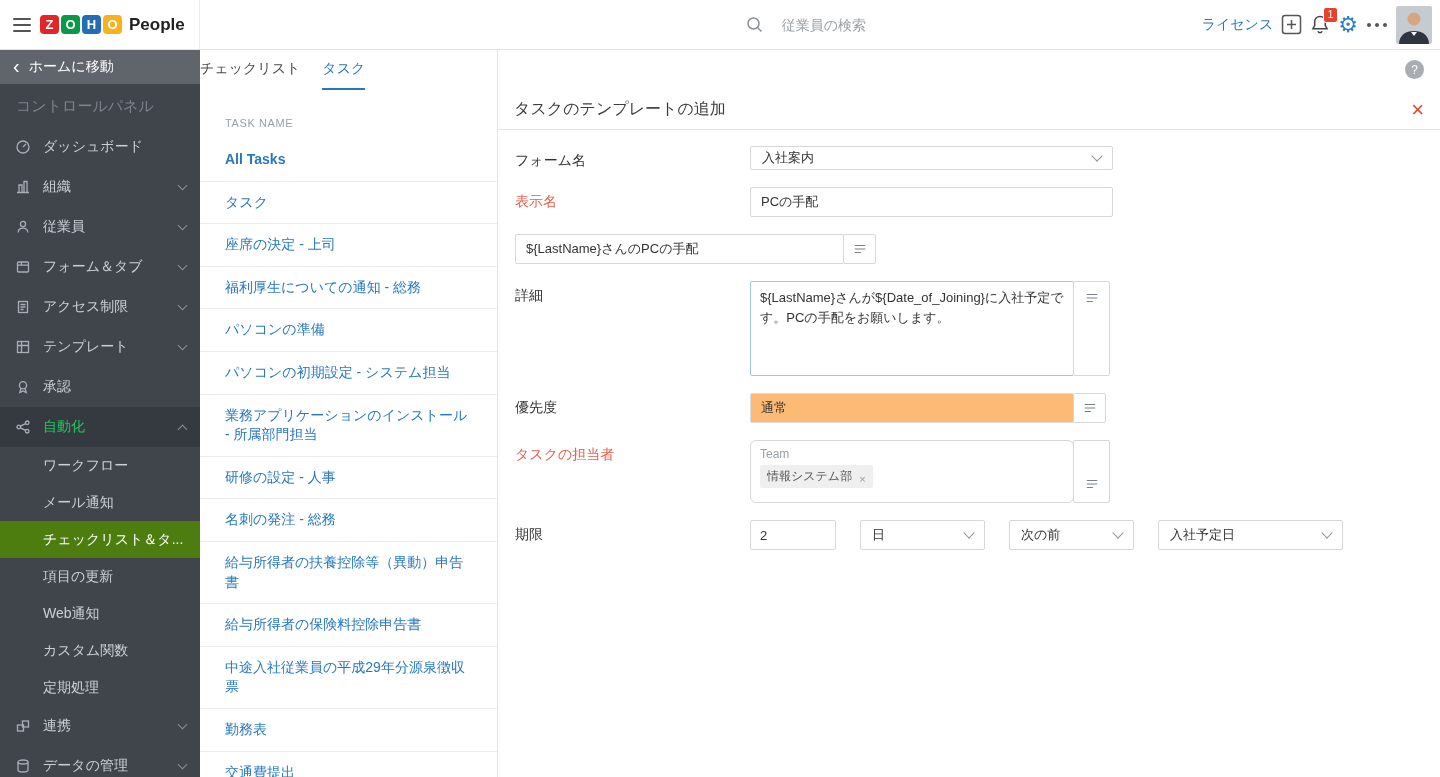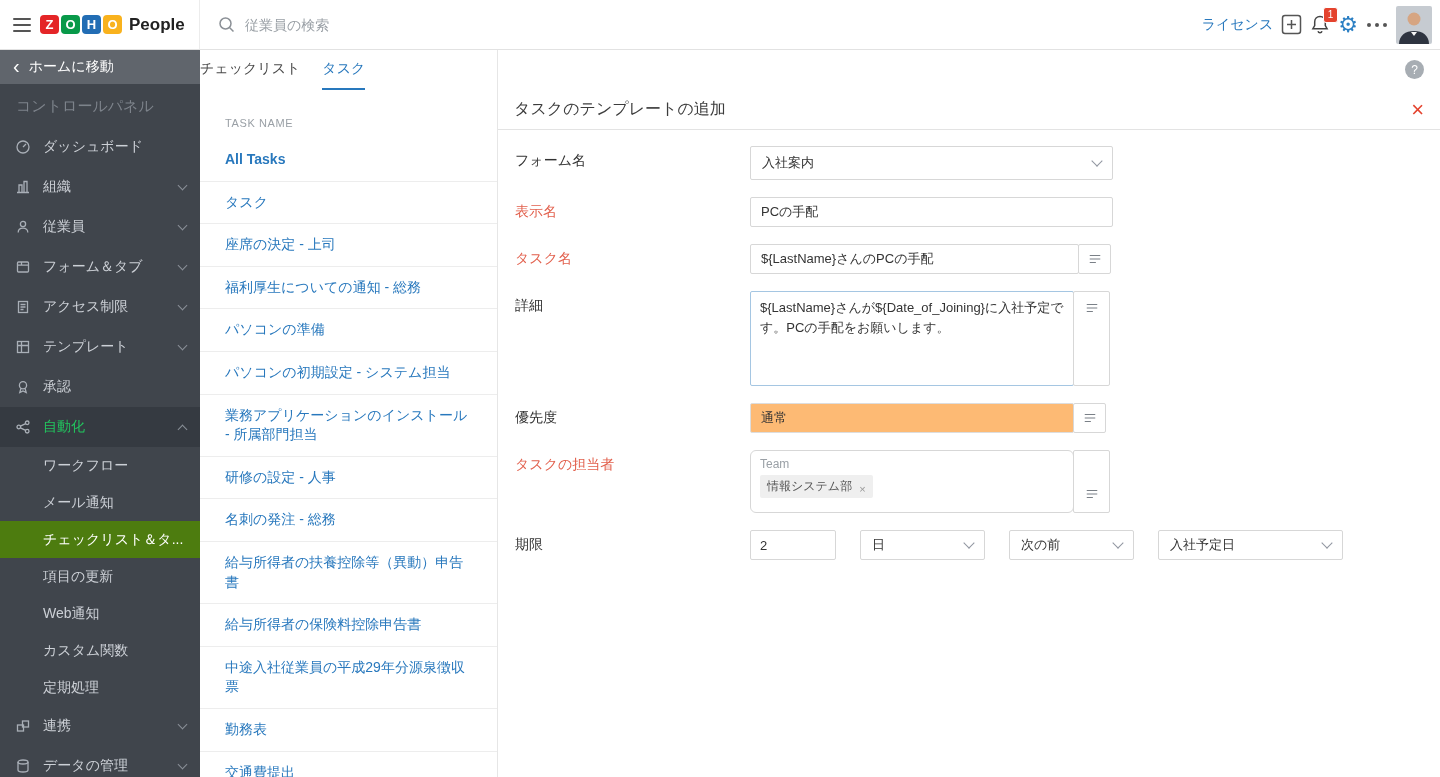--- a/index.html
+++ b/index.html
@@ -10,21 +10,21 @@
   
   .topbar { height:50px; display:flex; align-items:center; border-bottom:1px solid #e2e2e2; background:#fff; flex:0 0 auto; }
   .logo-area { width:200px; height:100%; display:flex; align-items:center; gap:9px; padding-left:13px; border-right:1px solid #ececec; }
   .hamburger { display:flex; flex-direction:column; gap:4px; cursor:pointer; }
   .hamburger span { width:18px; height:2px; background:#555; border-radius:1px; }
   .zoho-logo { display:flex; align-items:center; gap:5px; }
   .zoho-letters { display:flex; gap:2px; }
   .zl { width:19px; height:19px; border-radius:4px; color:#fff; font-weight:bold; font-size:13px; display:flex; align-items:center; justify-content:center; }
   .zl0 { background:#e42527; } .zl1 { background:#089949; } .zl2 { background:#226db4; } .zl3 { background:#f9b21d; }
   .brand { font-size:17px; font-weight:bold; color:#222; margin-left:2px; }
-  .search-area { flex:1; display:flex; align-items:center; gap:10px; padding-left:18px; }
+  .search-area { flex:1; display:flex; align-items:center; gap:19px; padding-left:18px;justify-content:flex-end; }
   .search-area input { border:none; outline:none; font-size:14px; color:#444; width:420px; }
   .search-area input::placeholder { color:#9aa0a6; }
   .topbar-right { display:flex; align-items:center; gap:8px; padding-right:8px; }
   .license-link { color:#2878bd; font-size:14px; cursor:pointer; white-space:nowrap; }
   .tb-icon { position:relative; display:flex; align-items:center; justify-content:center; cursor:pointer; }
   .badge { position:absolute; top:-7px; right:-8px; background:#e4432e; color:#fff; font-size:10px; line-height:1; padding:2px 4px; border-radius:3px; border:1px solid #fff; }
   .gear-glyph { font-size:22px; color:#2b7fc3; line-height:1; }
   .avatar { width:36px; height:38px; border-radius:2px; overflow:hidden; flex:0 0 auto; }
 
   
@@ -58,21 +58,21 @@
   .main-topstrip { height:40px; position:relative; flex:0 0 auto; }
   .help-circle { position:absolute; right:16px; top:10px; width:19px; height:19px; border-radius:50%; background:#a7adb3; color:#fff; font-size:12px; display:flex; align-items:center; justify-content:center; cursor:pointer; }
   .panel-header { height:40px; border-bottom:1px solid #e3e3e3; display:flex; align-items:center; padding:0 16px; flex:0 0 auto; }
   .panel-title { font-size:16px; color:#3c3c3c; }
   .close-x { margin-left:auto; color:#e4432e; font-size:22px; line-height:1; cursor:pointer; }
   .form-area { flex:1; padding:16px 0 0 17px; overflow:hidden; }
   .form-row { display:flex; margin-bottom:17px; }
   .form-label { width:235px; font-size:14px; color:#333; padding-top:6px; flex:0 0 auto; }
   .form-label.required { color:#e2604d; }
   .ctrl { display:flex; align-items:flex-start; }
-  .select-box { width:363px; height:34px; border:1px solid #d7d7d7; border-radius:2px; display:flex; align-items:center; justify-content:space-between; padding:0 11px; font-size:13px; color:#333; cursor:pointer; background:#fff; }
+  .select-box { width:363px; height:24px; border:1px solid #d7d7d7; border-radius:2px; display:flex; align-items:center; justify-content:space-between; padding:0 11px; font-size:13px; color:#333; cursor:pointer; background:#fff; }
   .chev-down { width:8px; height:8px; border-right:1.5px solid #9096a0; border-bottom:1.5px solid #9096a0; transform:rotate(45deg); margin-top:-4px; flex:0 0 auto; }
   .text-input { width:363px; height:30px; border:1px solid #d7d7d7; border-radius:2px; padding:0 10px; font-size:13px; color:#333; outline:none; }
   .text-input.narrow { width:329px; }
   .field-icon-btn { width:33px; height:30px; border:1px solid #d7d7d7; border-radius:2px; background:#fff; display:flex; align-items:center; justify-content:center; margin-left:-1px; cursor:pointer; flex:0 0 auto; }
   .detail-textarea { width:324px; height:95px; border:1px solid #a5c6e2; border-radius:2px; padding:6px 9px; font-size:13px; color:#333; line-height:1.5; resize:none; outline:none; font-family:"Liberation Sans","DejaVu Sans",sans-serif; }
   .icon-cell-tall { width:37px; border:1px solid #d7d7d7; border-radius:2px; margin-left:-1px; display:flex; justify-content:center; cursor:pointer; background:#fff; }
   .icon-cell-detail { height:95px; align-items:flex-start; padding-top:9px; }
   .readonly-field { width:324px; height:30px; background:#fdba74; border:1px solid #ddd; border-radius:2px; display:flex; align-items:center; padding:0 10px; font-size:13px; color:#333; }
   .priority-icon-btn { height:30px; width:33px; }
   .assignee-box { width:324px; height:63px; border:1px solid #d7d7d7; border-radius:6px; padding:6px 9px; }
@@ -331,21 +331,20 @@
         </div>
 
         <div class="form-row">
           <div class="form-label required">表示名</div>
           <div class="ctrl">
             <input type="text" class="text-input" value="PCの手配" style="">
           </div>
         </div>
 
         <div class="form-row">
-          <div class="form-label required">タスク名</div>
           <div class="ctrl">
             <input type="text" class="text-input narrow" value="${LastName}さんのPCの手配" style="">
             <span class="field-icon-btn">
               <svg width="14" height="14" viewBox="0 0 16 16" fill="none" stroke="#7a8087" stroke-width="1.4">
                   <path d="M2 4h12M2 8h12M2 12h7"></path>
                 </svg>
             </span>
           </div>
         </div>
 

